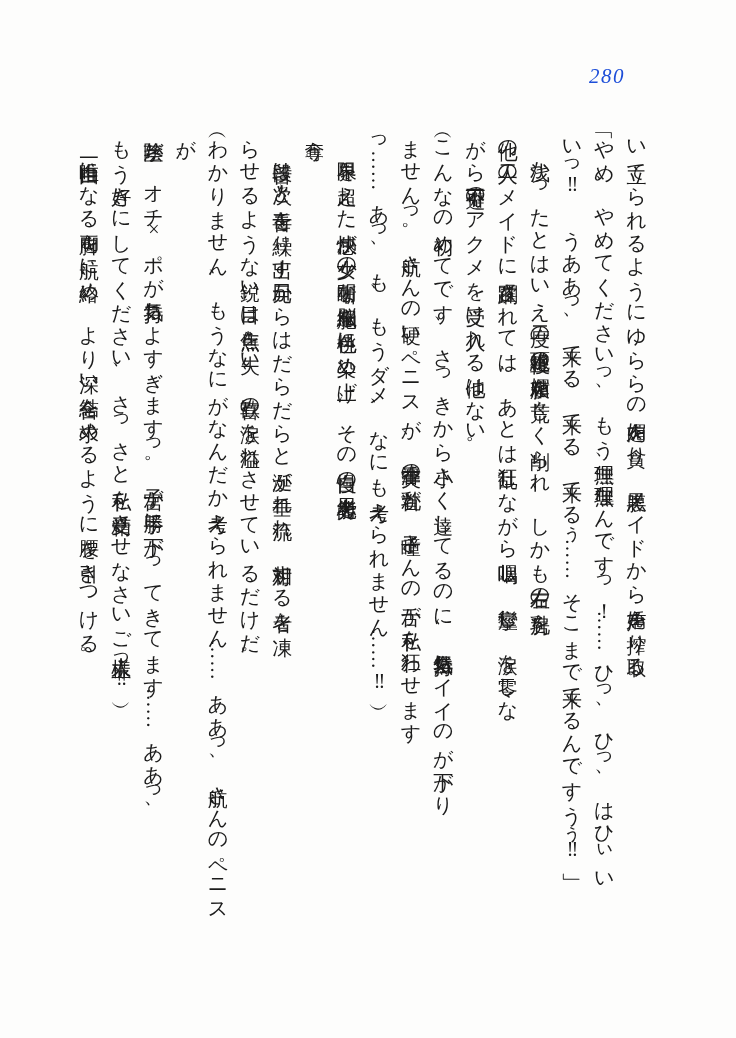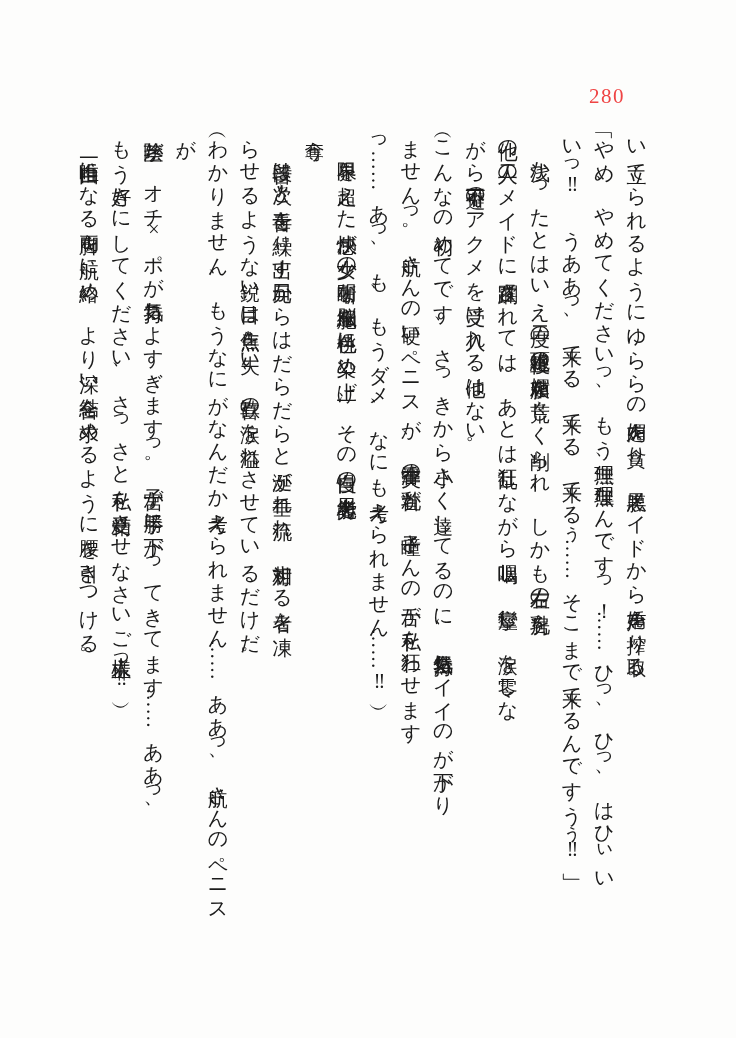--- a/index.html
+++ b/index.html
@@ -14,23 +14,23 @@
     background: #fdfdfc;
     overflow: hidden;
     font-family: "Liberation Serif", "DejaVu Serif", serif;
     color: #1b1b1b;
   }
   .page-number {
     position: absolute;
     top: 64px;
     left: 589px;
     font-size: 21px;
+    font-style: italic;
     letter-spacing: 1.5px;
-    color: #ef4444;
-    margin-top: 20px;
+    color: #1d4ed8;
   }
   .text-block {
     position: absolute;
     top: 126px;
     right: 83px;
     height: 814px;
     writing-mode: vertical-rl;
     text-orientation: mixed;
     font-size: 20px;
     line-height: 32.2px;

